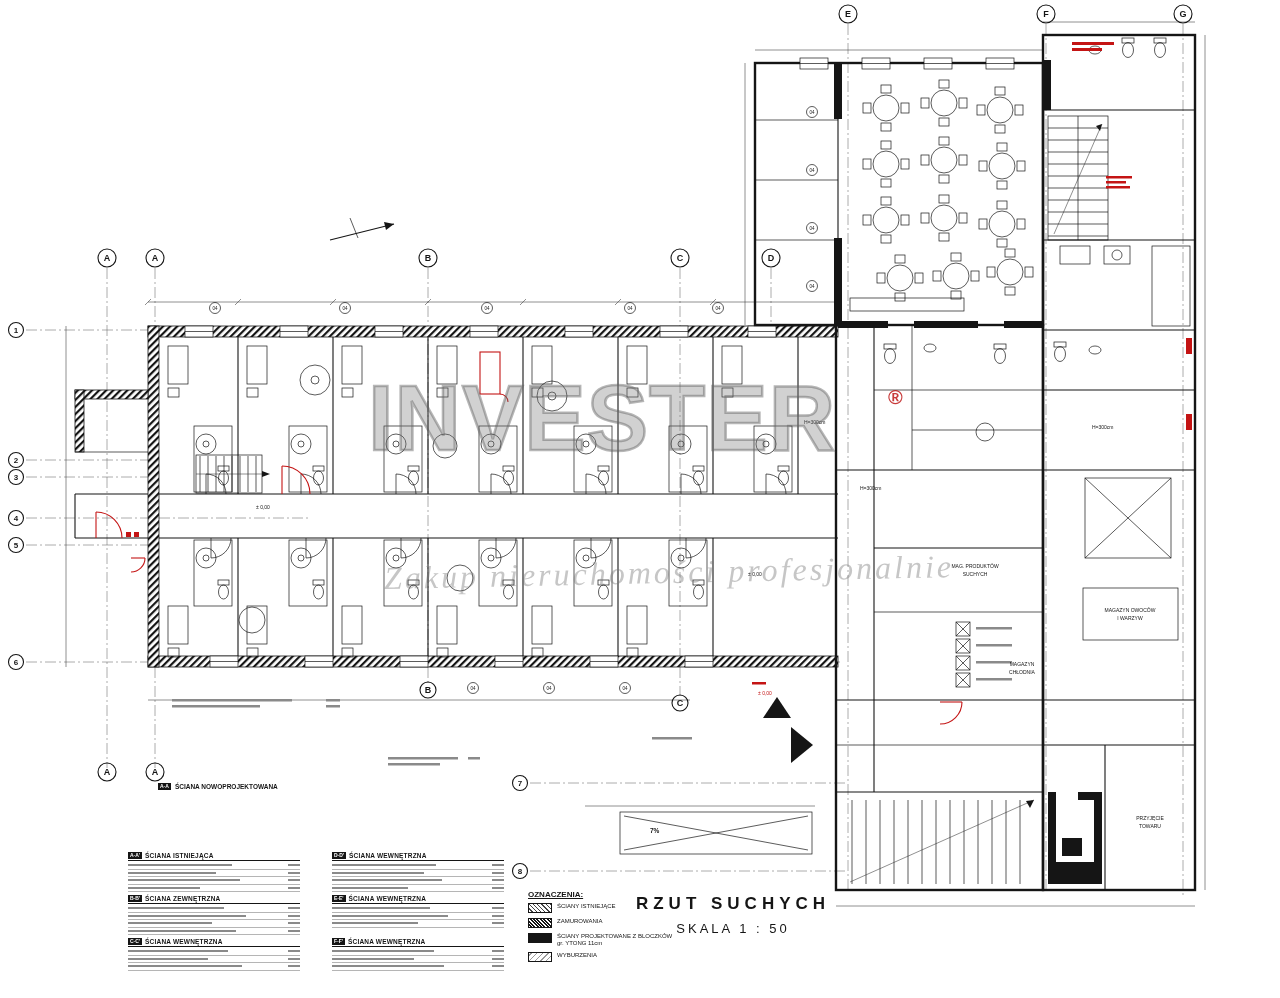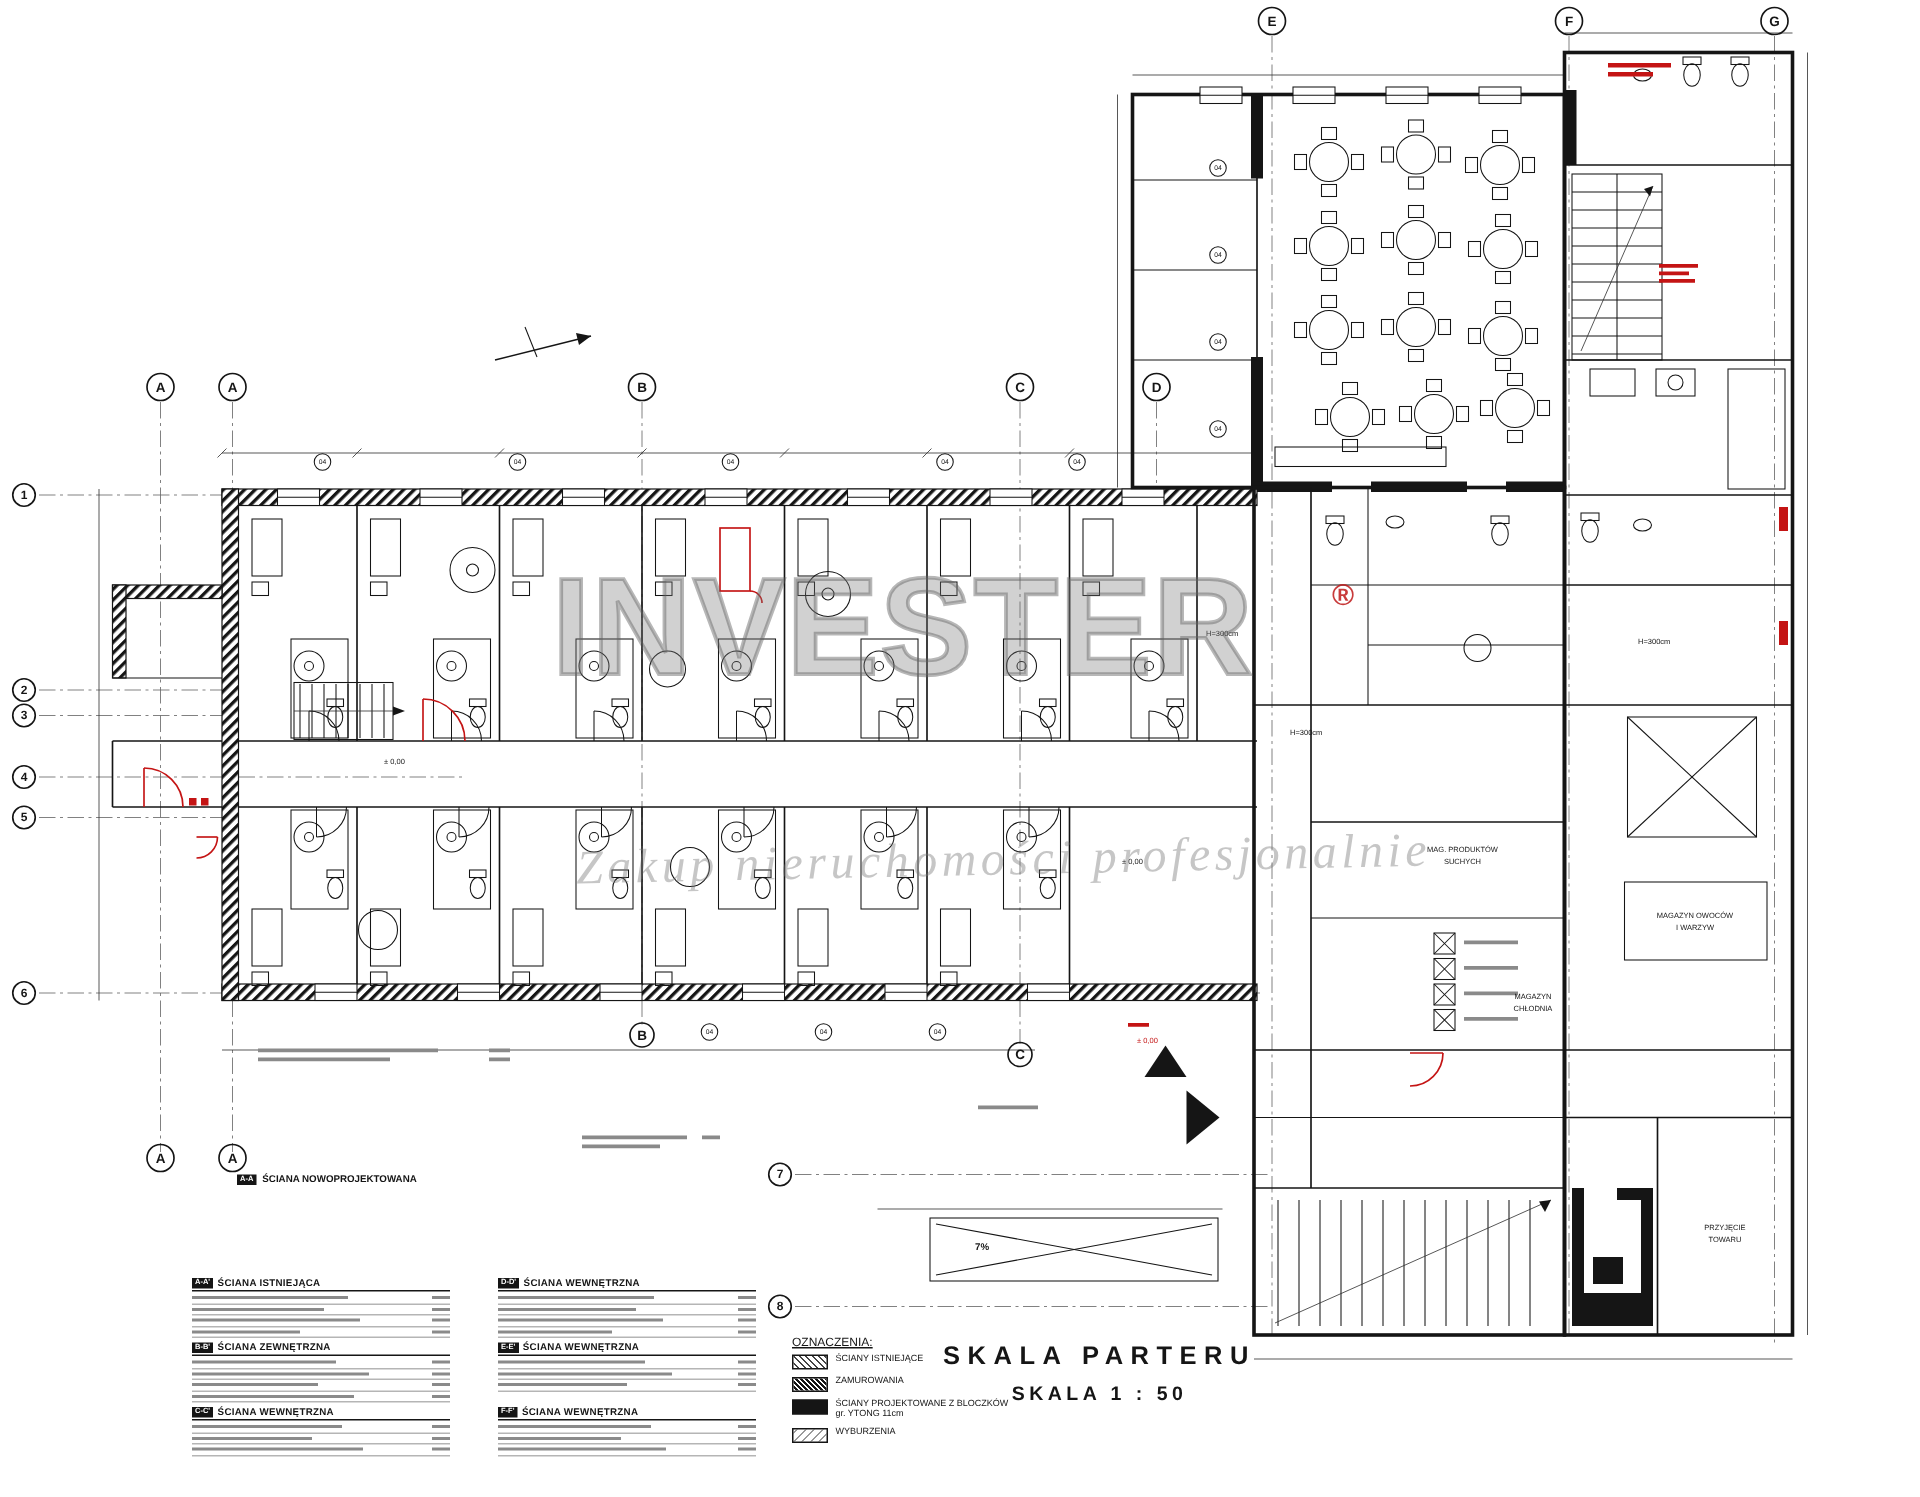--- a/index.html
+++ b/index.html
@@ -45,34 +45,34 @@
   .ttl{font-size:6.5px;font-weight:bold;letter-spacing:.2px}
   .wrow{display:flex;justify-content:space-between;align-items:center;height:6.5px;border-bottom:.5px solid #b5b5b5}
   .skl{height:2px;background:#8a8a8a}
   .skv{height:2px;width:12px;background:#8a8a8a}
 
   #seclbl{position:absolute;left:158px;top:783px;display:flex;gap:4px;align-items:center;z-index:6}
   #seclbl .sttl{font-size:6.5px;font-weight:bold}
 
   
   #legend{position:absolute;left:528px;top:890px;width:175px;z-index:6}
-  .lg-title{font-size:8px;font-weight:normal;text-decoration:underline;margin-bottom:4px}
+  .lg-title{font-size:8px;font-weight:bold;text-decoration:underline;margin-bottom:4px}
   .lg-row{display:flex;align-items:flex-start;gap:5px;margin-bottom:5px}
   .sw{width:22px;height:8px;border:1px solid #151515;flex:0 0 auto}
   .sw-h{background:repeating-linear-gradient(45deg,#fff,#fff 2px,#444 2px,#444 3px)}
   .sw-d{background:repeating-linear-gradient(45deg,#fff,#fff 1px,#151515 1px,#151515 2.4px)}
   .sw-s{background:#151515}
   .sw-w{background:repeating-linear-gradient(-45deg,#fff,#fff 3px,#9a9a9a 3px,#9a9a9a 4px)}
   .lg-lbl{font-size:6px;line-height:1.2}
   .lg-lbl.two{display:flex;flex-direction:column}
 
   
   #titleblock{position:absolute;left:628px;top:894px;width:210px;text-align:center;z-index:6}
   .tmain{font-size:17px;font-weight:bold;letter-spacing:5px}
-  .tscale{font-size:13px;font-weight:bold;letter-spacing:3px;margin-top:7px}
+  .tscale{font-size:13px;font-weight:normal;letter-spacing:3px;margin-top:7px}
 </style>
 </head>
 <body>
 
 <div id="canvas">
 
 <svg id="plan-svg" width="1280" height="998" viewBox="0 0 1280 998">
   <defs>
     <pattern id="hp" width="5" height="5" patternUnits="userSpaceOnUse" patternTransform="rotate(45)">
       <rect width="5" height="5" fill="#fff"></rect>
@@ -678,17 +678,17 @@
       <span>gr. YTONG 11cm</span>
     </span>
   </div>
   <div class="lg-row">
     <span class="sw sw-w"></span>
     <span class="lg-lbl">WYBURZENIA</span>
   </div>
 </div>
 
 <div id="titleblock">
-  <div class="tmain">SKALA  PARTERU</div>
+  <div class="tmain">RZUT  SUCHYCH</div>
   <div class="tscale">SKALA  1 : 50</div>
 </div>
 
 </div>
 
 </body></html>

